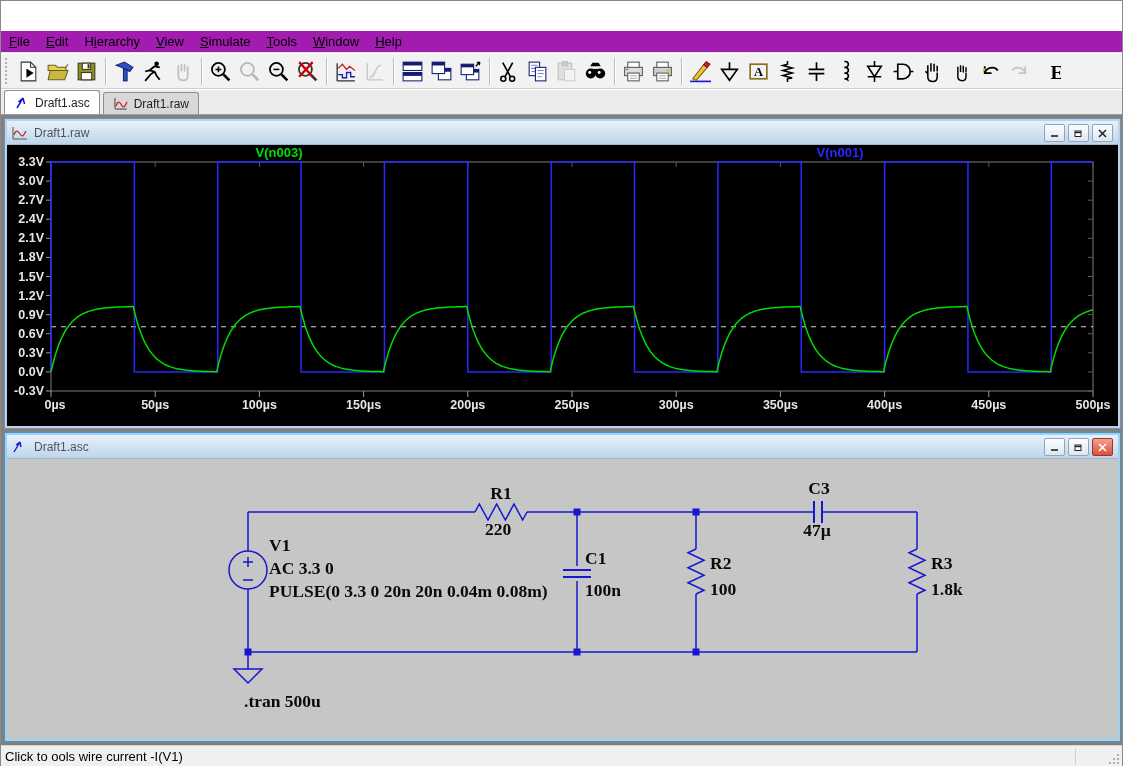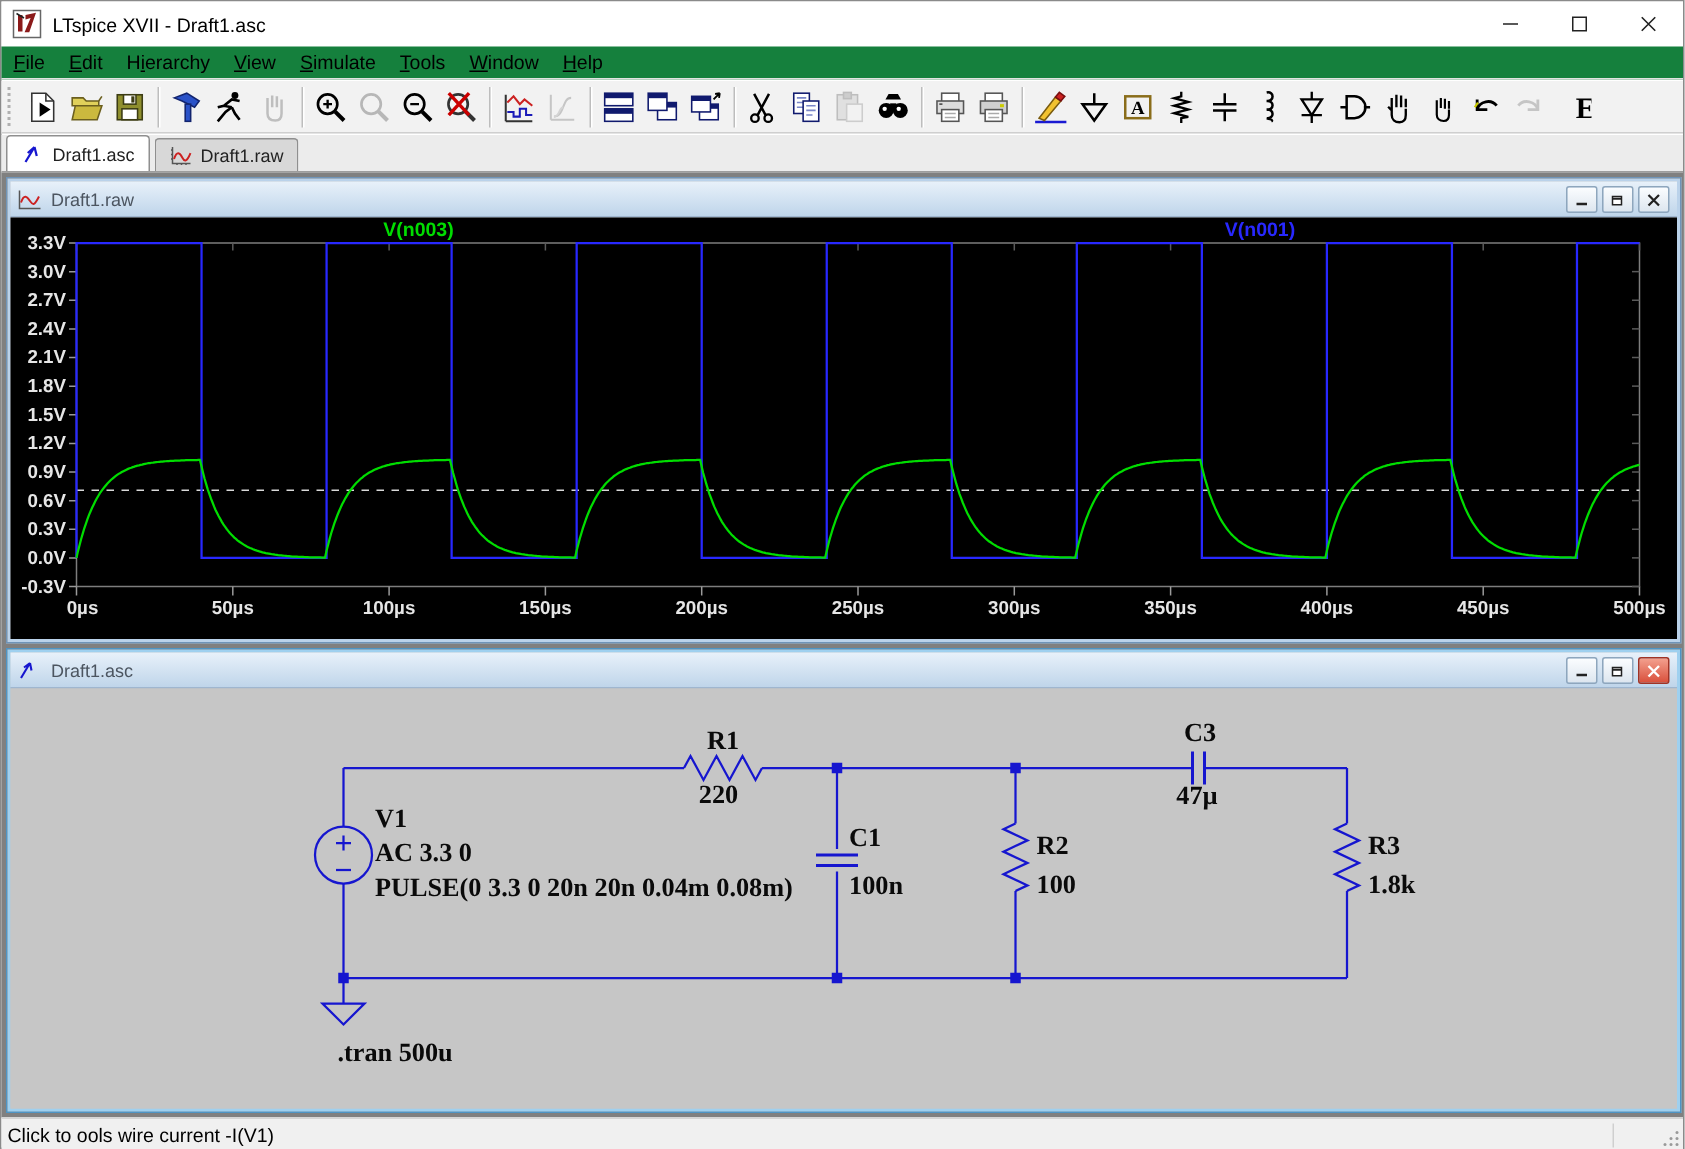--- a/index.html
+++ b/index.html
@@ -8,21 +8,21 @@
   #app { position:relative; width:1123px; height:766px; border:1px solid #8a8a8a; background:#fff; }
 
   
   .titlebar { position:absolute; left:0; top:0; width:100%; height:30px; background:#fff; display:flex; align-items:center; }
   .titlebar .app-icon { margin-left:7px; width:20px; height:20px; flex:0 0 auto; }
   .titlebar .title-text { margin-left:7px; font-size:13px; color:#000; }
   .win-controls { position:absolute; right:0; top:0; height:30px; display:flex; }
   .win-btn { width:46px; height:30px; display:flex; align-items:center; justify-content:center; }
 
   
-  .menubar { position:absolute; left:0; top:30px; width:100%; height:22px; background:#15803d; display:flex; align-items:center; font-size:13px; border-bottom:1px solid #e2e2e2; }
+  .menubar { position:absolute; left:0; top:30px; width:100%; height:22px; background:#a21caf; display:flex; align-items:center; font-size:13px; border-bottom:1px solid #e2e2e2; }
   .menu-item { padding:2px 8px; color:#000; }
   .menu-item u { text-decoration:underline; }
 
   
   .toolbar { position:absolute; left:0; top:53px; width:100%; height:35px; background:#f2f2f2; display:flex; align-items:center; border-bottom:1px solid #cfcfcf; overflow:hidden; }
   .tb-grip { width:4px; height:26px; margin:0 5px 0 4px; border-left:2px dotted #b0b0b0; }
   .tb-btn { width:29px; height:31px; display:flex; align-items:center; justify-content:center; flex:0 0 auto; }
   .tb-btn svg { width:25px; height:25px; }
   .tb-btn.disabled svg { filter:grayscale(1) opacity(.42); }
   .tb-sep { width:1px; height:27px; background:#bdbdbd; margin:0 4px; flex:0 0 auto; box-shadow:1px 0 0 #fff; }
@@ -38,59 +38,33 @@
   .child-window { position:absolute; background:#c6c6c6; border:1px solid #6f94b8; box-shadow:inset 0 0 0 2px #bad2ea; }
   .child-window.active { border-color:#4d94c4; box-shadow:inset 0 0 0 2px #9fd0ef; }
   .child-titlebar { position:absolute; left:2px; top:2px; right:2px; height:24px; background:linear-gradient(#e8f1fa,#bfd5ea); display:flex; align-items:center; border-bottom:1px solid #9fb6cf; }
   .child-titlebar .ct-icon { margin-left:5px; width:16px; height:14px; }
   .child-titlebar .ct-title { margin-left:6px; font-size:12px; color:#4c5560; }
   .child-buttons { position:absolute; right:5px; top:3px; display:flex; gap:3px; }
   .child-btn { width:21px; height:18px; border:1px solid #8ea6bd; border-radius:2px; background:linear-gradient(#fbfdff,#dde6ef); display:flex; align-items:center; justify-content:center; }
   .child-btn.red { background:linear-gradient(#f3a08e,#d9503c); border-color:#a03325; }
   .child-client { position:absolute; left:2px; top:26px; right:2px; bottom:2px; }
   .client-plot { background:#000; }
-  .client-schem { background:#c6c6c6; }
+  .client-schem { background:#c6c6c6;padding-left:19px; }
 
   
   .statusbar { position:absolute; left:0; top:744px; width:100%; height:22px; background:#f0f0f0; border-top:1px solid #d5d5d5; font-size:13px; color:#000; display:flex; align-items:center; }
   .statusbar .status-text { margin-left:4px; }
   .statusbar .status-sep { position:absolute; left:1074px; top:3px; height:16px; width:1px; background:#cfcfcf; }
   .grip { position:absolute; right:2px; bottom:2px; width:12px; height:12px; }
 </style>
 </head>
 <body>
 
 <div id="app">
 
-  <div class="titlebar">
-    <svg class="app-icon" viewBox="0 0 20 20">
-      <rect x="1" y="1" width="18" height="18" fill="#fff" stroke="#666"></rect>
-      <path d="M4 4h3v11H4z" fill="#8b1a1a"></path>
-      <path d="M9 4l7-1.5-4.5 13H8.4l4-9.5-3.4 1z" fill="#8b1a1a"></path>
-      <path d="M3 3l5 3" stroke="#222" stroke-width="1"></path>
-    </svg>
-    <span class="title-text">LTspice XVII - Draft1.asc</span>
-    <div class="win-controls" id="win-controls">
-        <div class="win-btn">
-          <svg width="12" height="12" viewBox="0 0 12 12">
-            <path d="M1 6h10" stroke="#222" stroke-width="1"></path>
-          </svg>
-        </div>
-        <div class="win-btn">
-          <svg width="12" height="12" viewBox="0 0 12 12">
-            <rect x="1.5" y="1.5" width="9" height="9" fill="none" stroke="#222" stroke-width="1"></rect>
-          </svg>
-        </div>
-        <div class="win-btn">
-          <svg width="12" height="12" viewBox="0 0 12 12">
-            <path d="M1.5 1.5l9 9M10.5 1.5l-9 9" stroke="#222" stroke-width="1.1"></path>
-          </svg>
-        </div>
-      </div>
-  </div>
 
   <div class="menubar" id="menubar">
       <div class="menu-item"><u>F</u>ile</div>
       <div class="menu-item"><u>E</u>dit</div>
       <div class="menu-item">H<u>i</u>erarchy</div>
       <div class="menu-item"><u>V</u>iew</div>
       <div class="menu-item"><u>S</u>imulate</div>
       <div class="menu-item"><u>T</u>ools</div>
       <div class="menu-item"><u>W</u>indow</div>
       <div class="menu-item"><u>H</u>elp</div>

